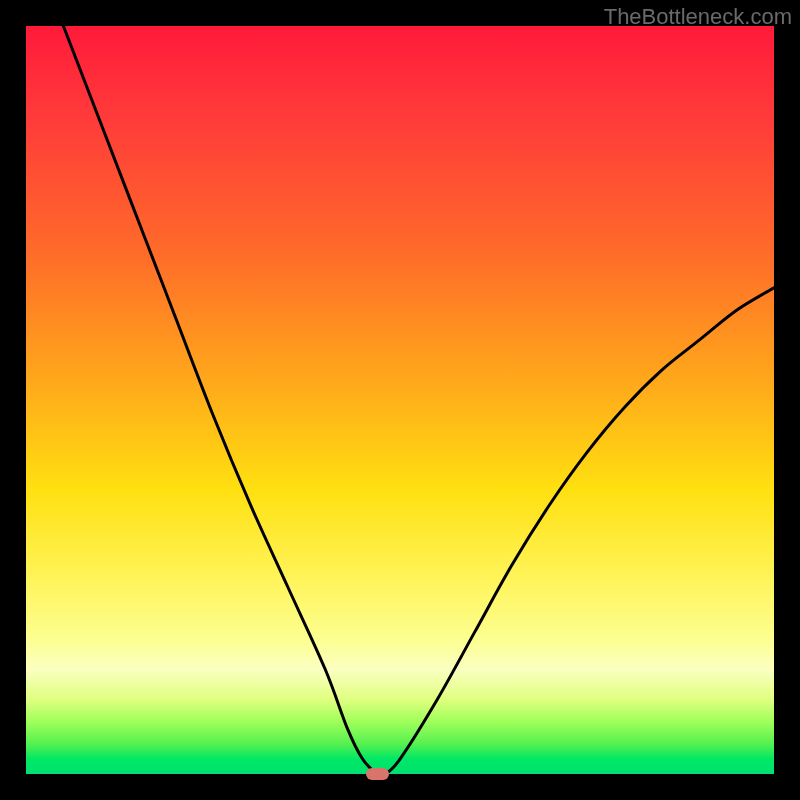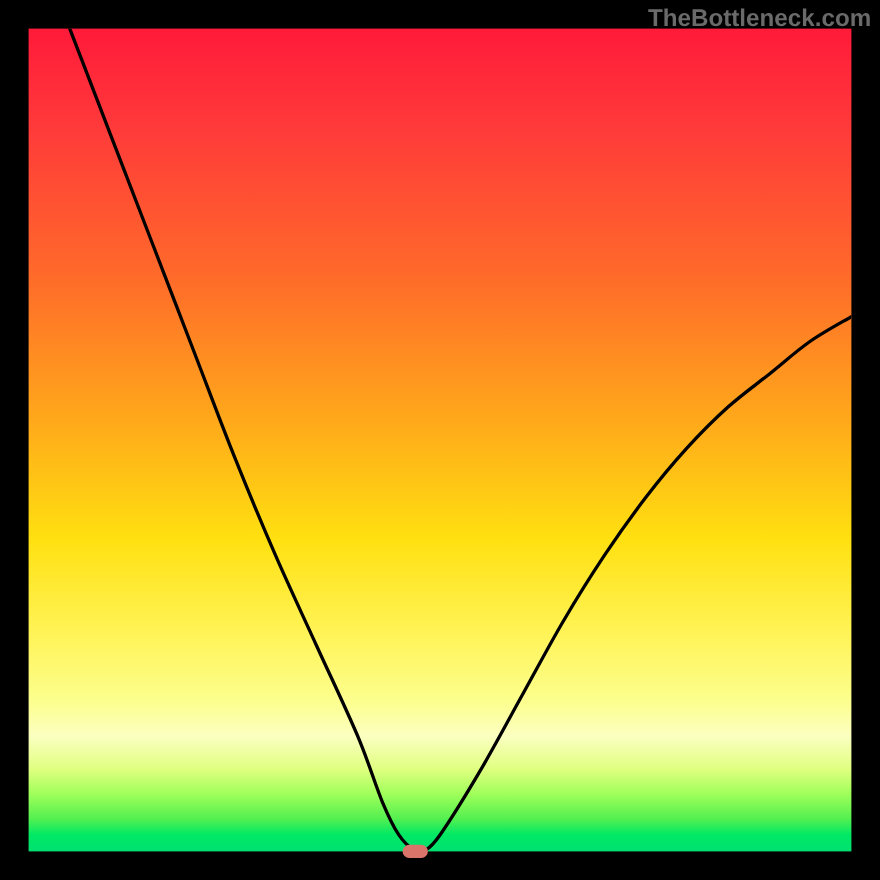--- a/index.html
+++ b/index.html
@@ -37,21 +37,21 @@
       #00e865 98%,
       #00e070 100%
     );
   }
   .watermark {
     position: absolute;
     top: 4px;
     right: 8px;
     color: #6a6a6a;
     font-size: 22px;
-    font-weight: 700;
+    font-weight: 400;
     z-index: 10;
   }
   .curve-svg {
     position: absolute;
     left: 0;
     top: 0;
     width: 748px;
     height: 748px;
     z-index: 5;
   }

